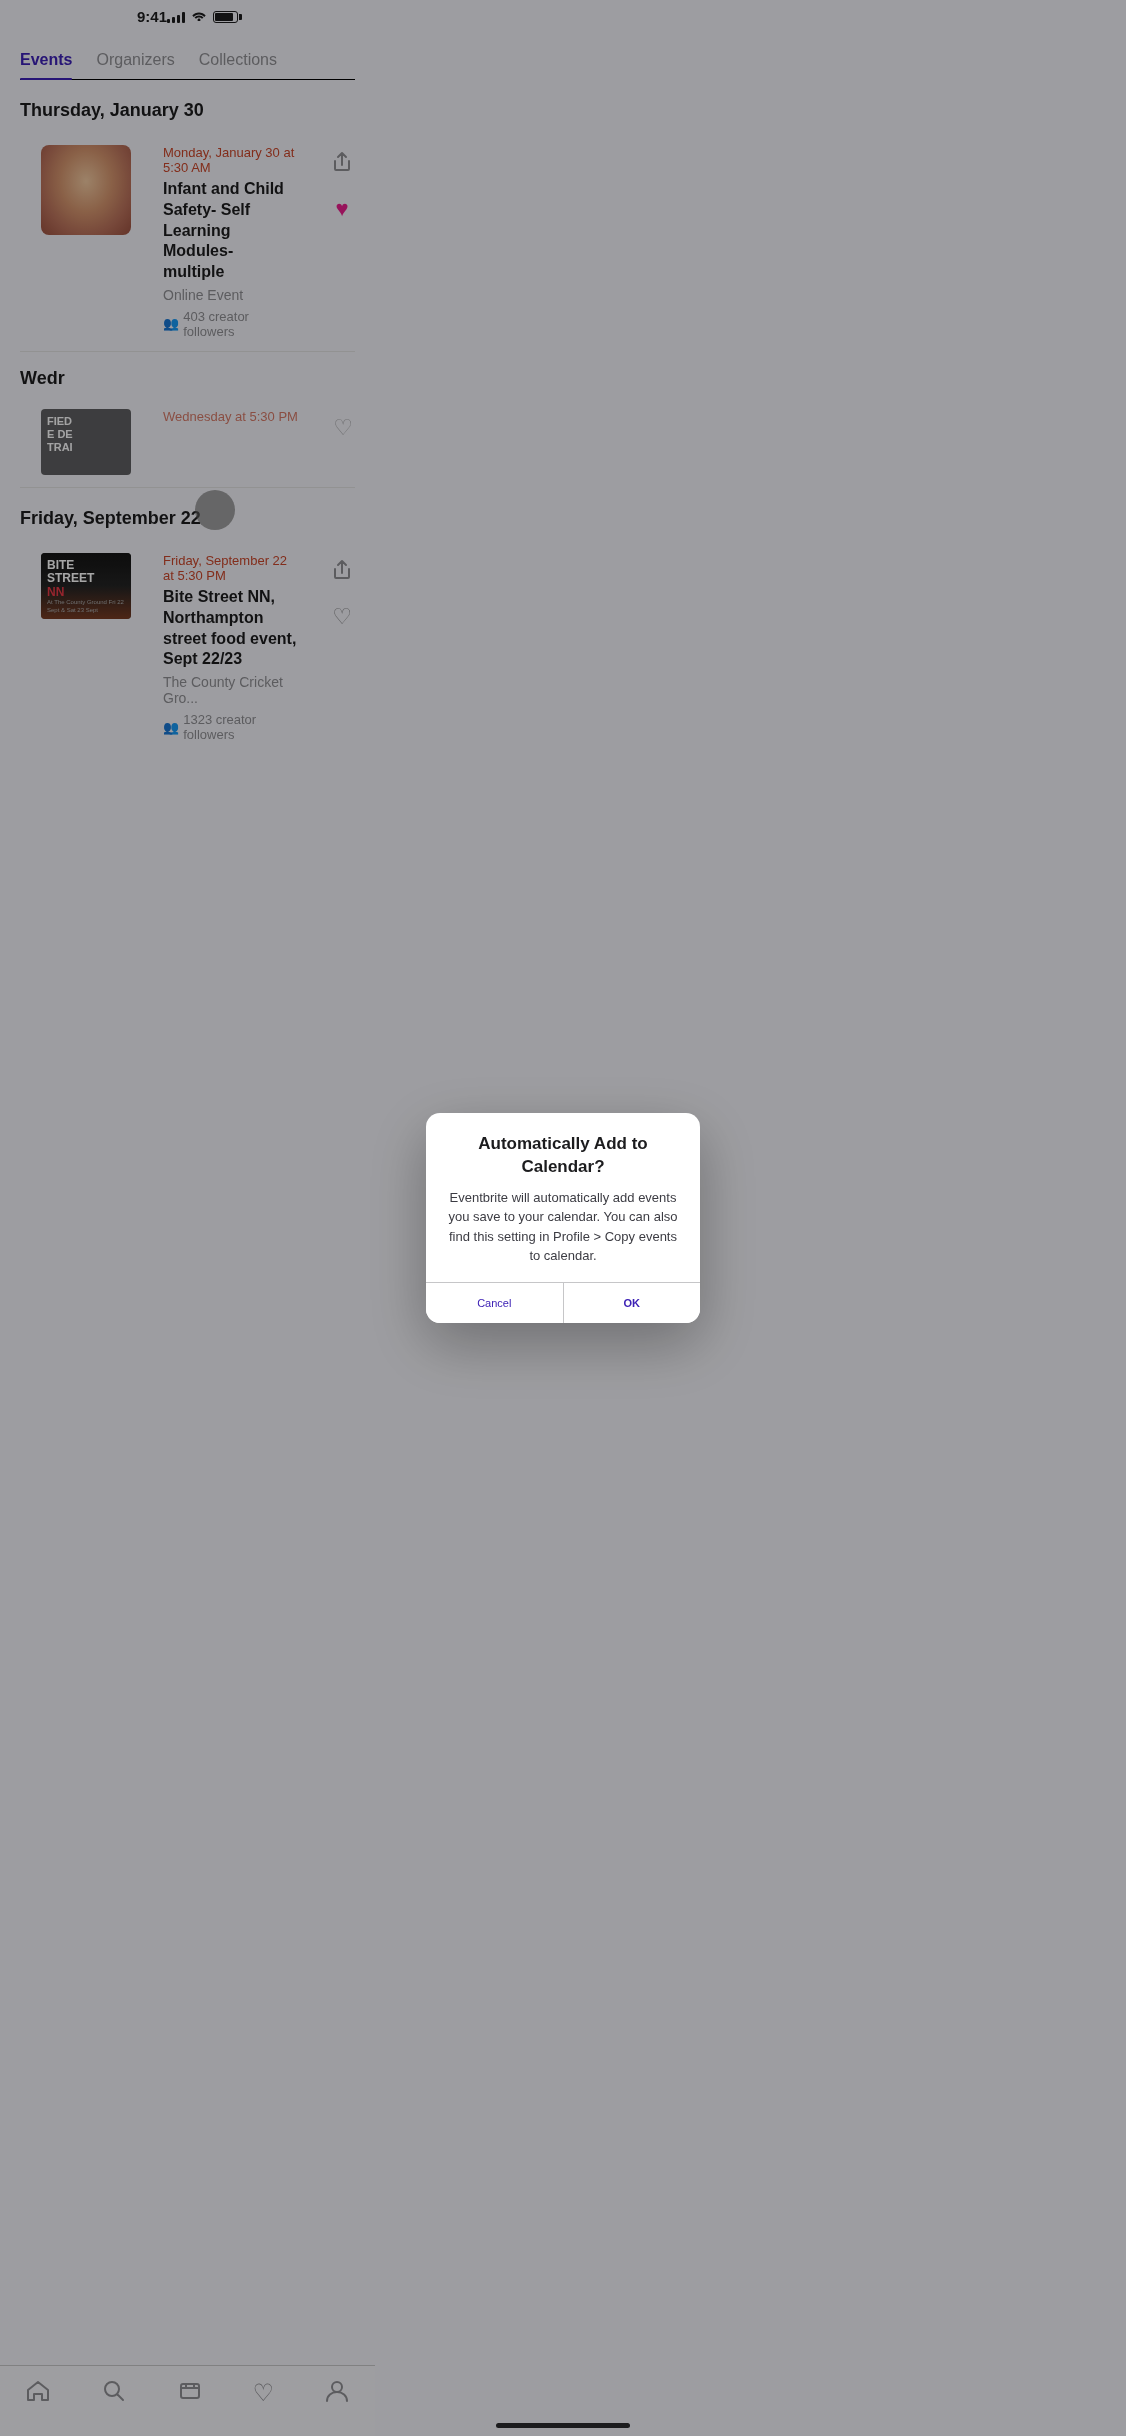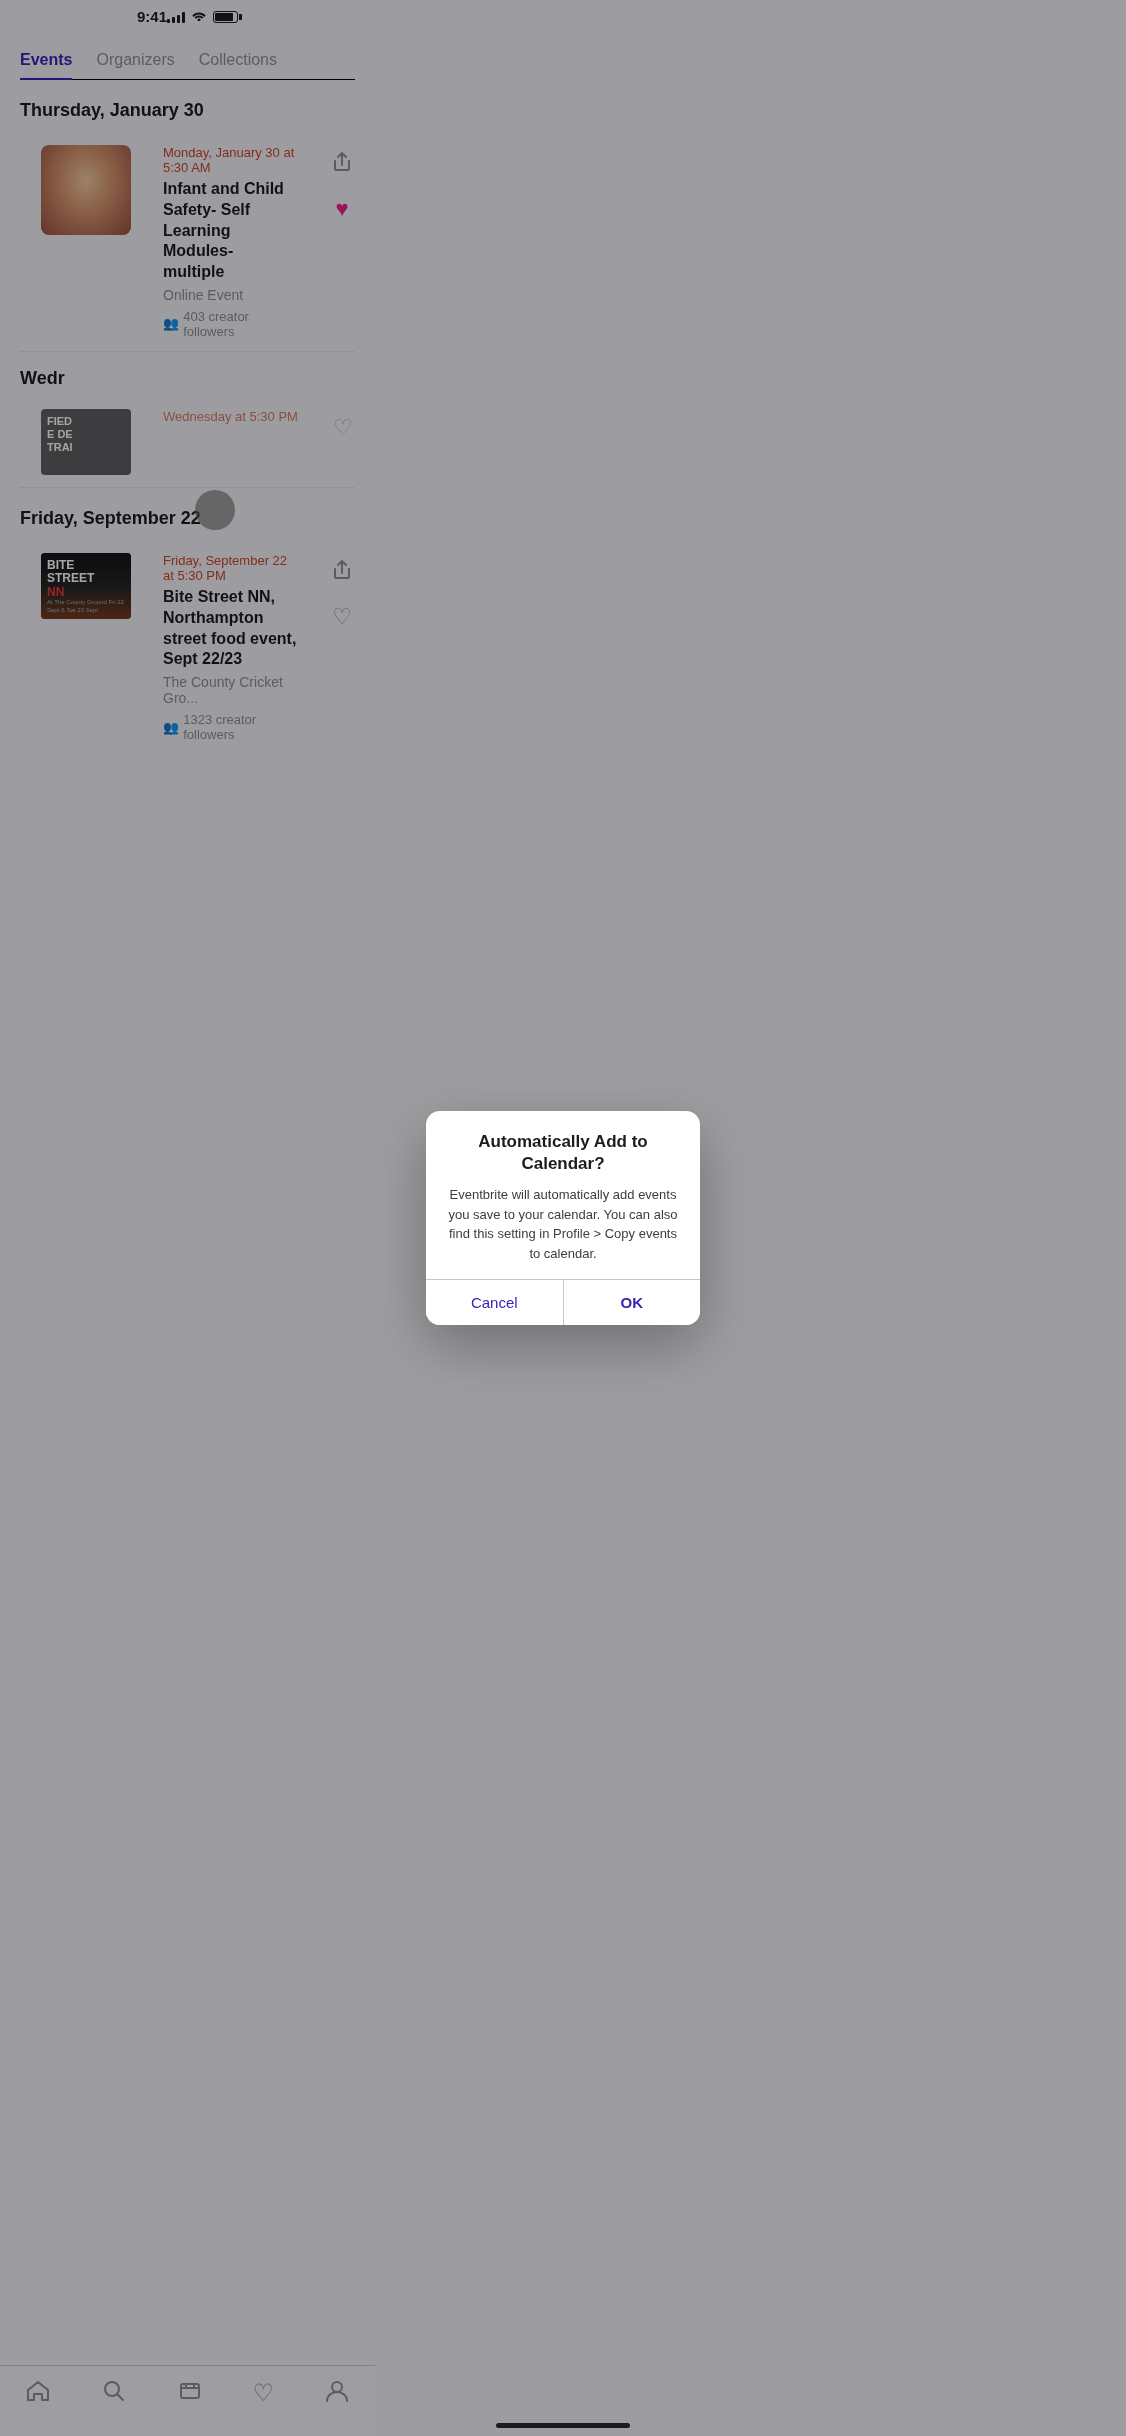--- a/index.html
+++ b/index.html
@@ -298,21 +298,21 @@
       background: #c6c6c8;
     }
 
     .modal-actions {
       display: flex;
     }
 
     .modal-btn {
       flex: 1;
       padding: 14px;
-      font-size: 15px;
+      font-size: 11px;
       font-weight: 500;
       border: none;
       background: white;
       cursor: pointer;
       color: #3d21b5;
     }
 
     .modal-btn-divider {
       width: 1px;
       background: #c6c6c8;

